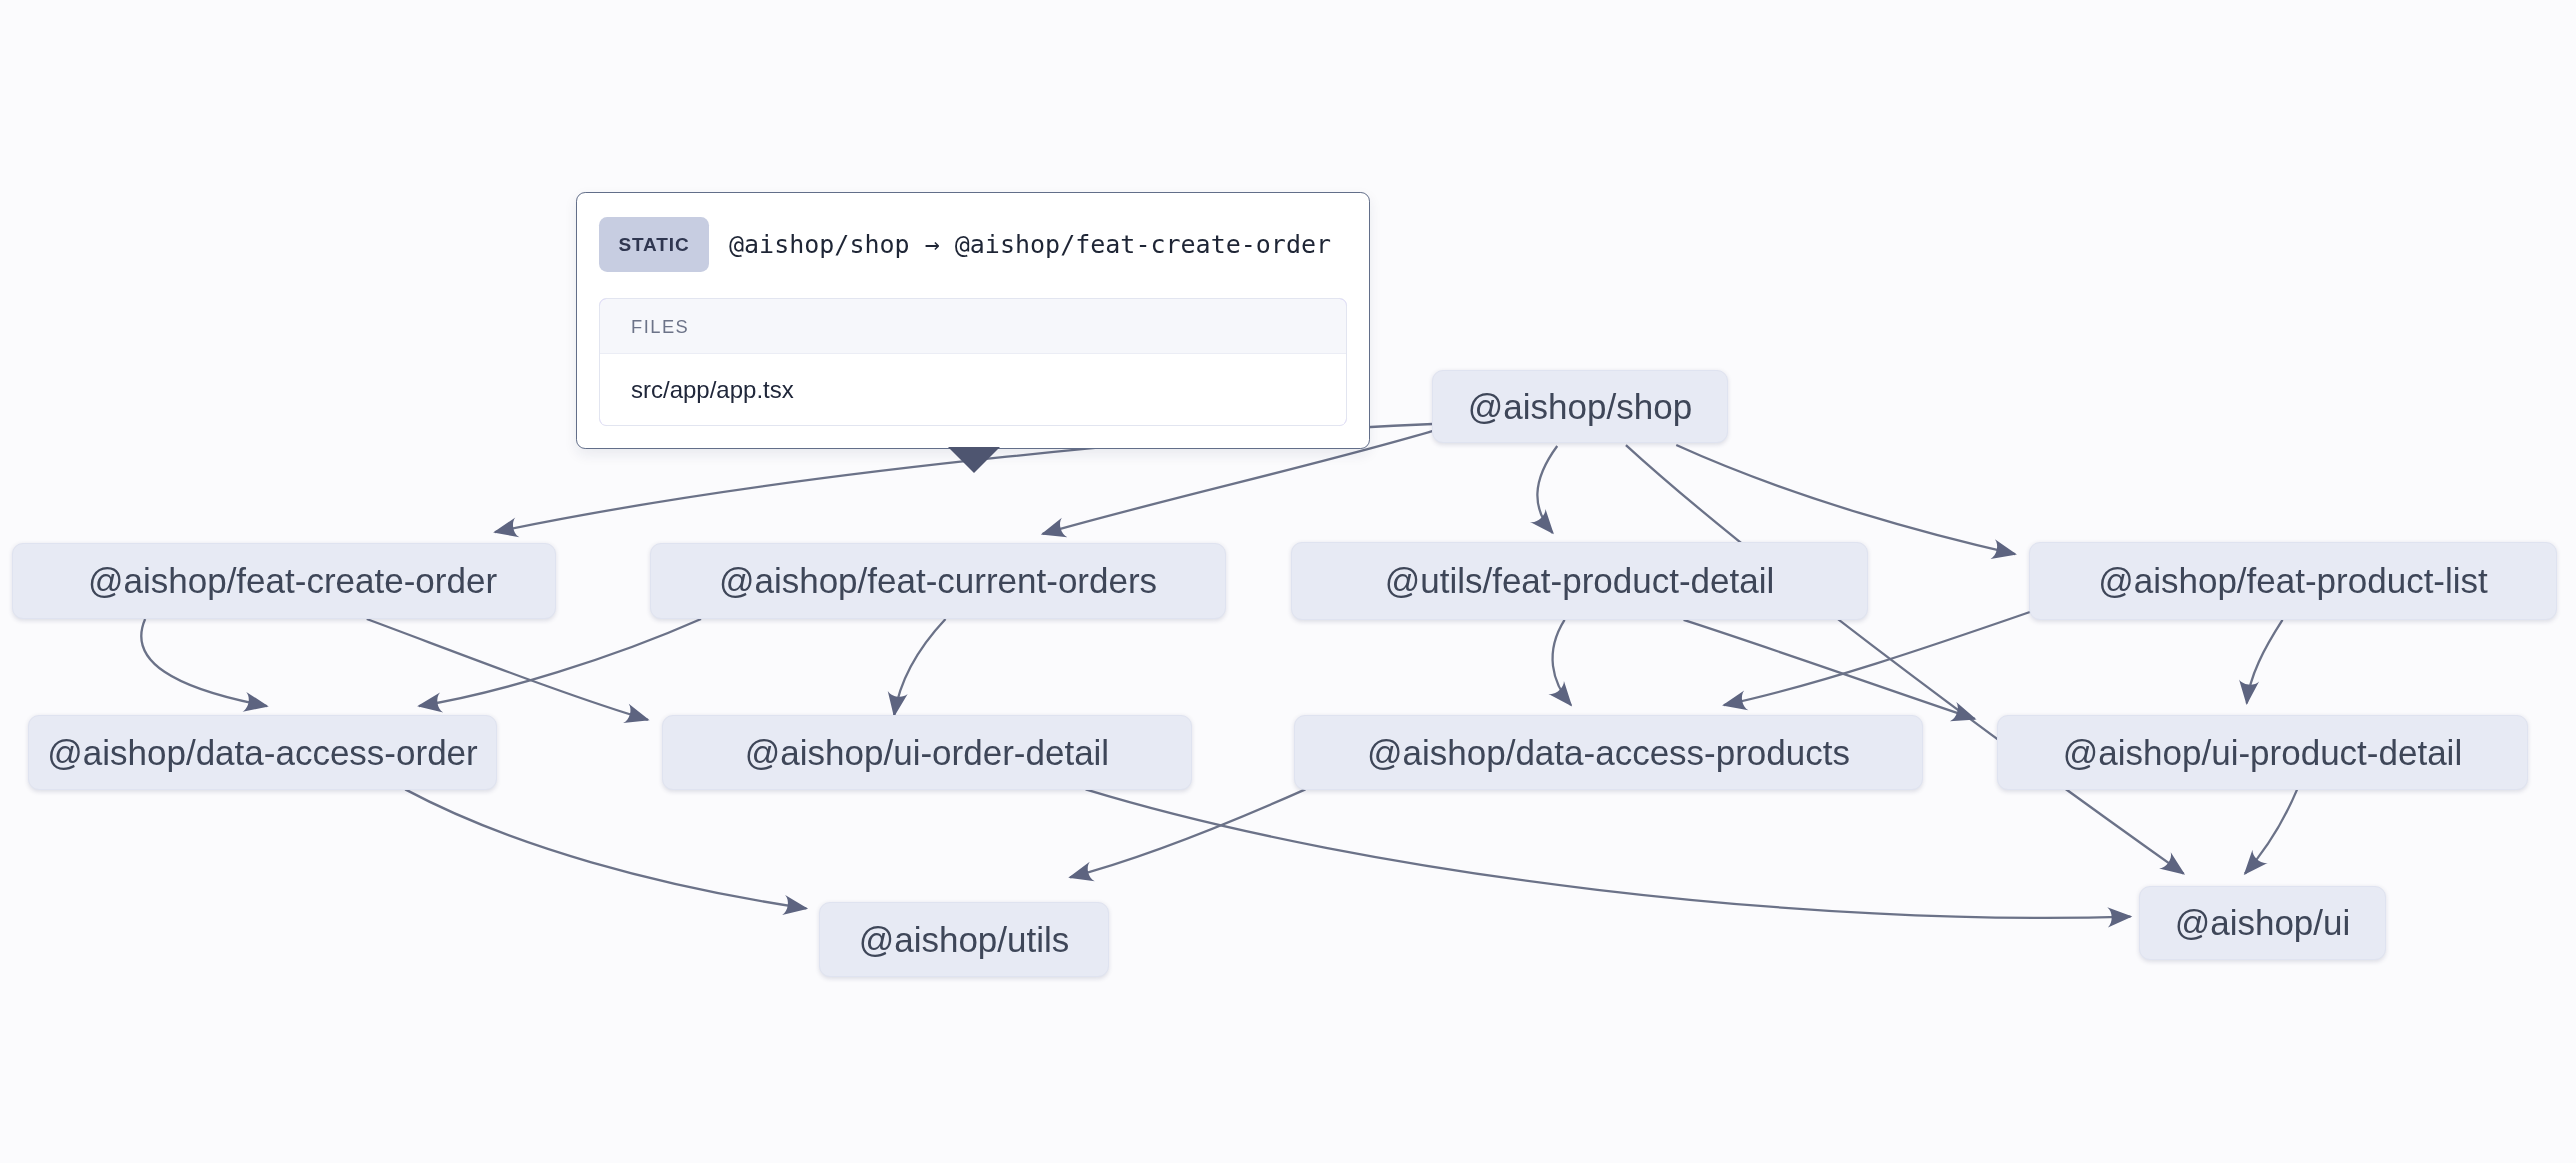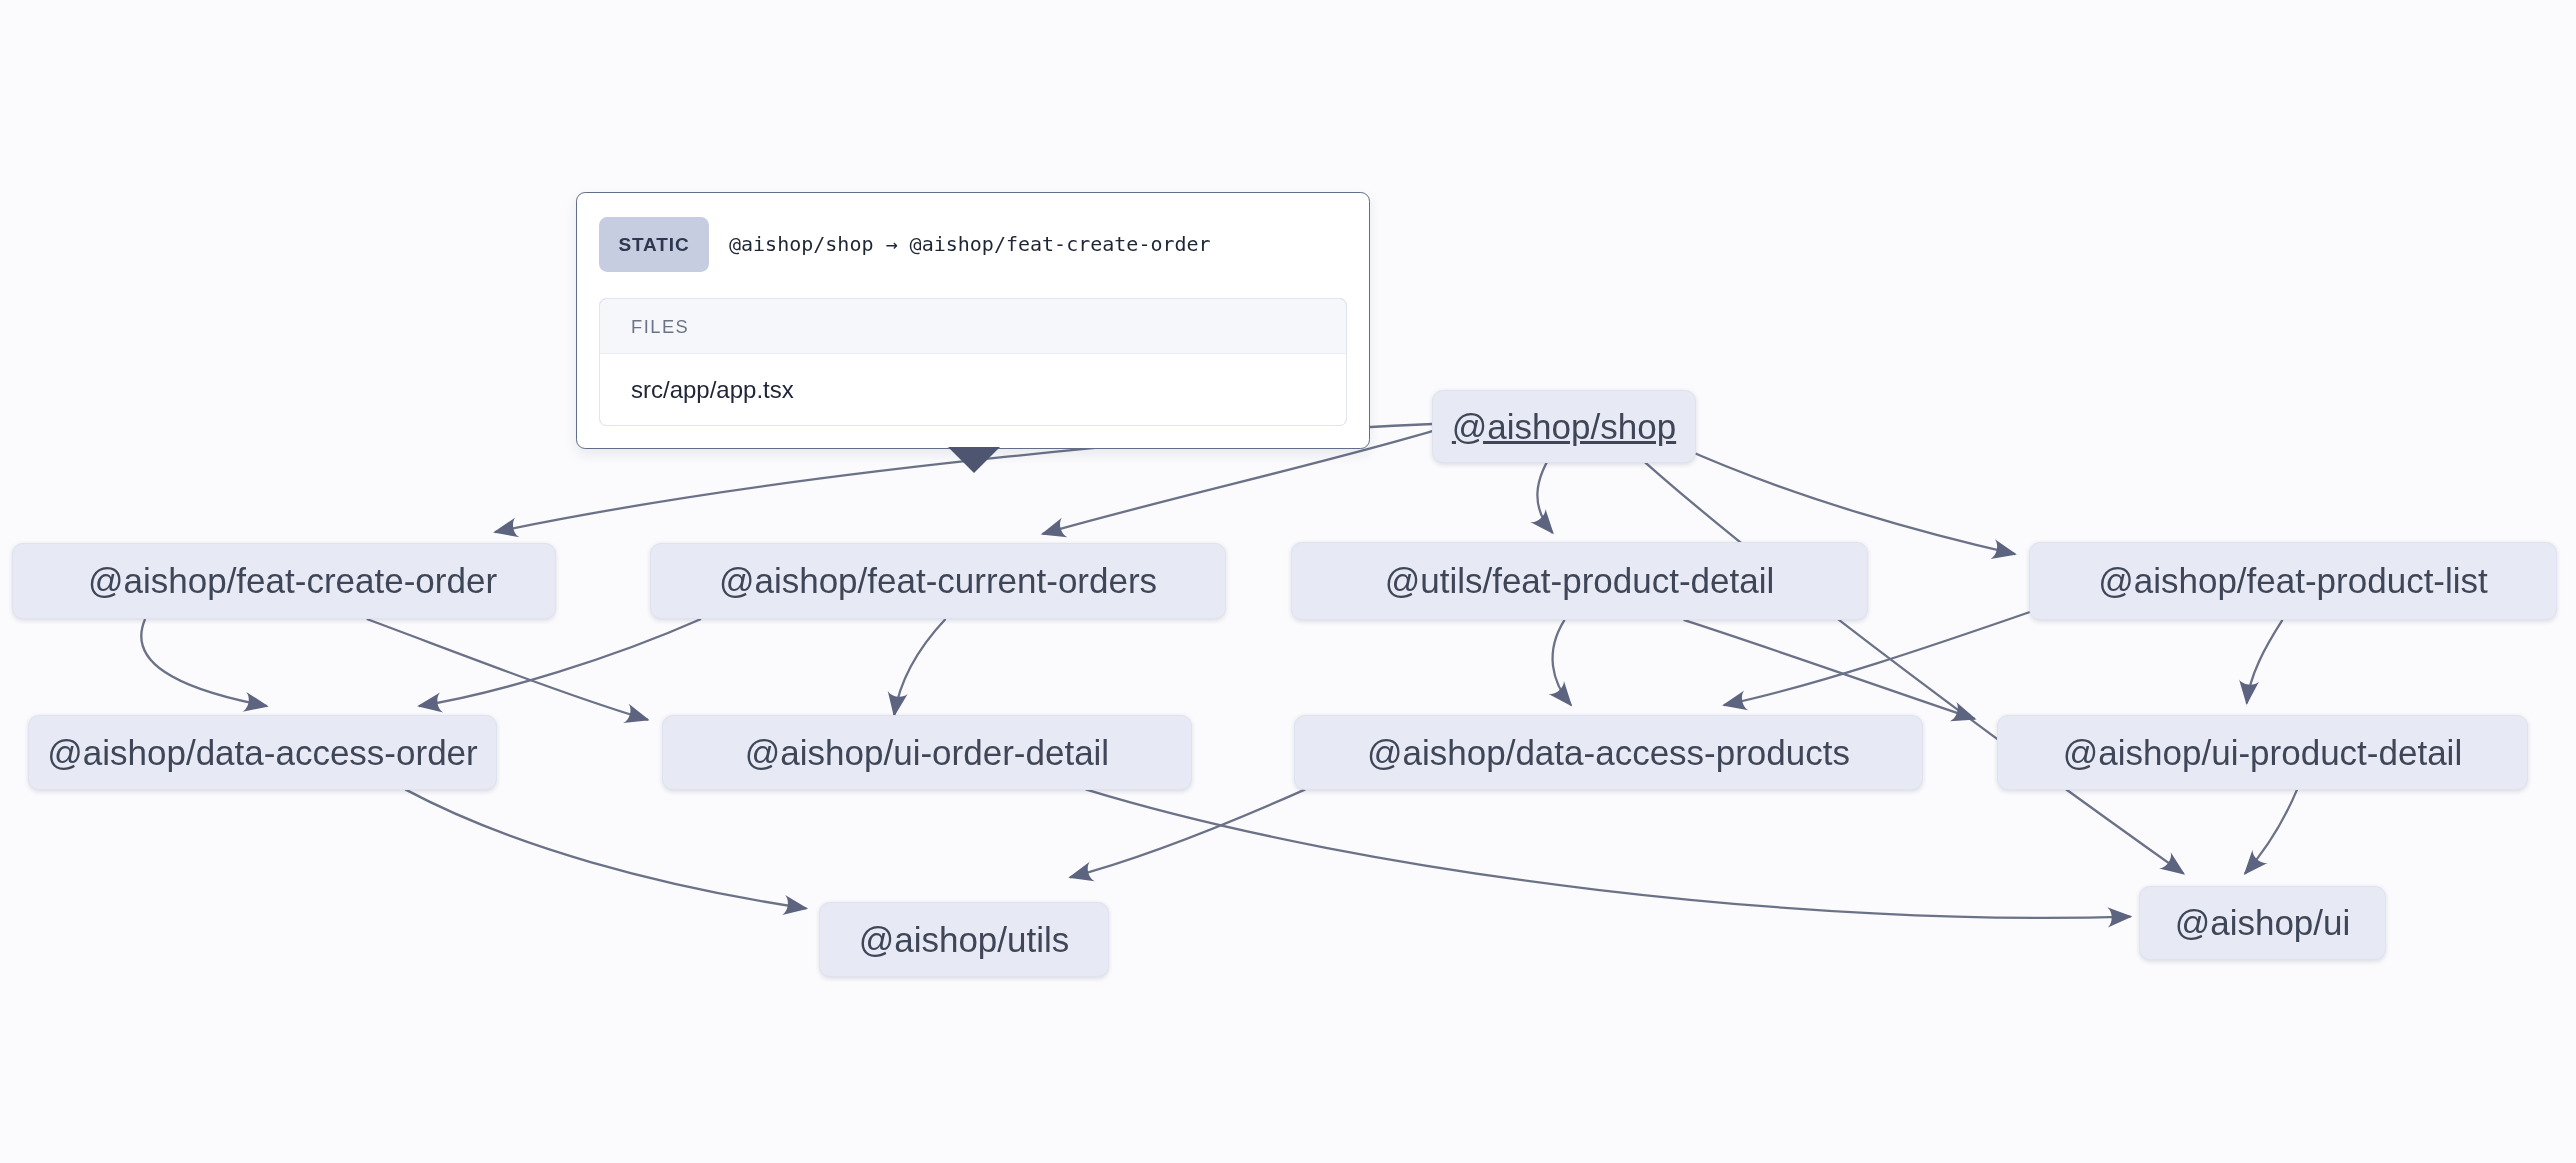--- a/index.html
+++ b/index.html
@@ -71,21 +71,21 @@
     color: #2f3650;
     font-size: 19px;
     font-weight: bold;
     letter-spacing: 0.9px;
     border-radius: 8.2px;
     flex: 0 0 auto;
   }
   .tt-label {
     margin-left: 20px;
     font-family: "DejaVu Sans Mono", "Liberation Mono", monospace;
-    font-size: 20px;
+    font-size: 25px;
     color: #1e2535;
     line-height: 55px;
     white-space: nowrap;
   }
   .files {
     margin: 26px 22px 0 22px;
     height: 128px;
     box-sizing: border-box;
     border: 0.9px solid #e2e5f0;
     border-radius: 7.3px;
@@ -148,21 +148,21 @@
         <path d="M 2217 668 C 2110 705, 1985 748, 1882 770" class="edge" marker-end="url(#arrow)"></path>
         <path d="M 2492 677 C 2472 708, 2456 738, 2453 768" class="edge" marker-end="url(#arrow)"></path>
         <path d="M 442 862 C 560 925, 720 968, 880 992" class="edge" marker-end="url(#arrow)"></path>
         <path d="M 1425 862 C 1335 902, 1245 938, 1168 958" class="edge" marker-end="url(#arrow)"></path>
         <path d="M 1185 862 C 1500 958, 1980 1012, 2326 1001" class="edge" marker-end="url(#arrow)"></path>
         <path d="M 2508 862 C 2492 900, 2472 930, 2451 954" class="edge" marker-end="url(#arrow)"></path>
       </g>
   </svg>
 
   <div id="node-layer">
-      <div class="graph-node" style="left: 1432px; top: 390px; width: 264px; height: 73px; text-decoration: underline;">@aishop/shop</div>
+      <div class="graph-node" style="left: 1432px; top: 370px; width: 296px; height: 73px;">@aishop/shop</div>
       <div class="graph-node" style="left: 12px; top: 543px; width: 544px; height: 76px; padding-left: 17px;">@aishop/feat-create-order</div>
       <div class="graph-node" style="left: 650px; top: 543px; width: 576px; height: 76px;">@aishop/feat-current-orders</div>
       <div class="graph-node" style="left: 1291px; top: 542px; width: 577px; height: 78px;">@utils/feat-product-detail</div>
       <div class="graph-node" style="left: 2029px; top: 542px; width: 528px; height: 78px;">@aishop/feat-product-list</div>
       <div class="graph-node" style="left: 28px; top: 715px; width: 469px; height: 75px; text-align: center;">@aishop/data-access-order</div>
       <div class="graph-node" style="left: 662px; top: 715px; width: 530px; height: 75px;">@aishop/ui-order-detail</div>
       <div class="graph-node" style="left: 1294px; top: 715px; width: 629px; height: 75px;">@aishop/data-access-products</div>
       <div class="graph-node" style="left: 1997px; top: 715px; width: 531px; height: 75px;">@aishop/ui-product-detail</div>
       <div class="graph-node" style="left: 819px; top: 886px; width: 290px; height: 75px; margin-top: 16px;">@aishop/utils</div>
       <div class="graph-node" style="left: 2139px; top: 886px; width: 247px; height: 74px;">@aishop/ui</div>

